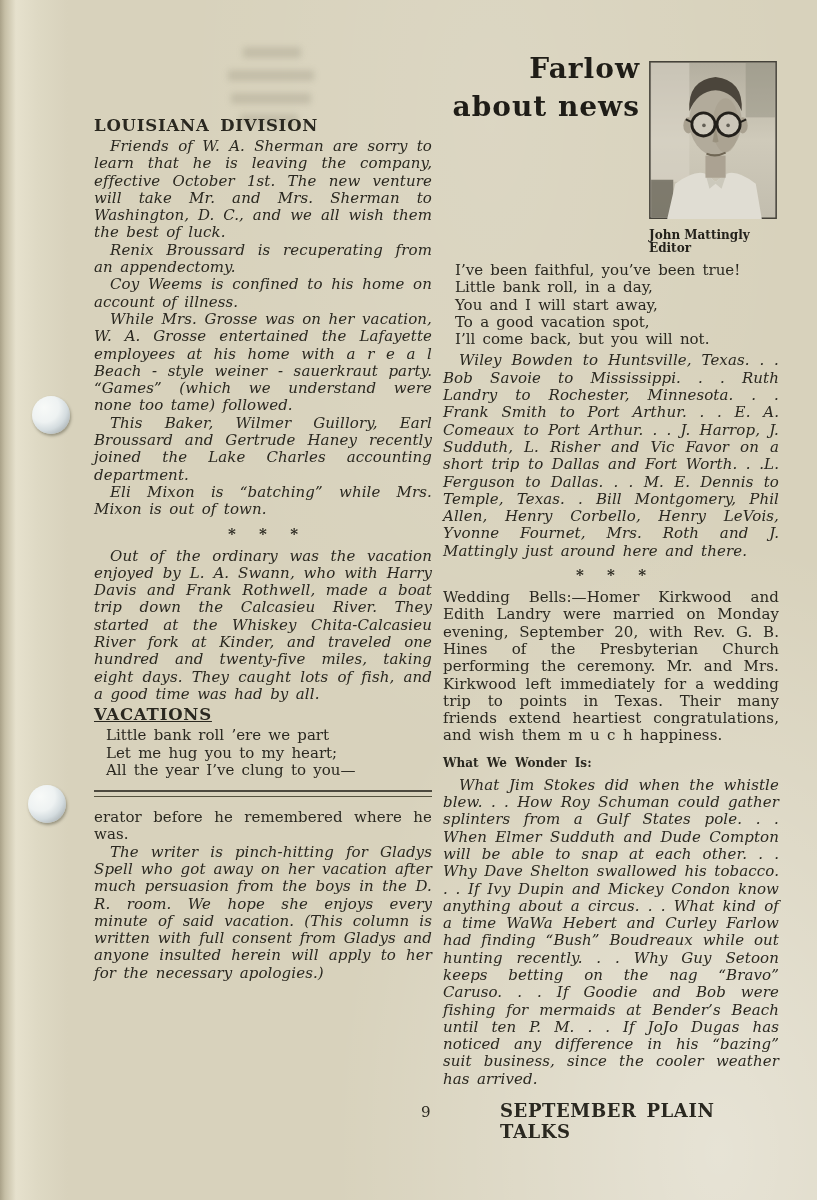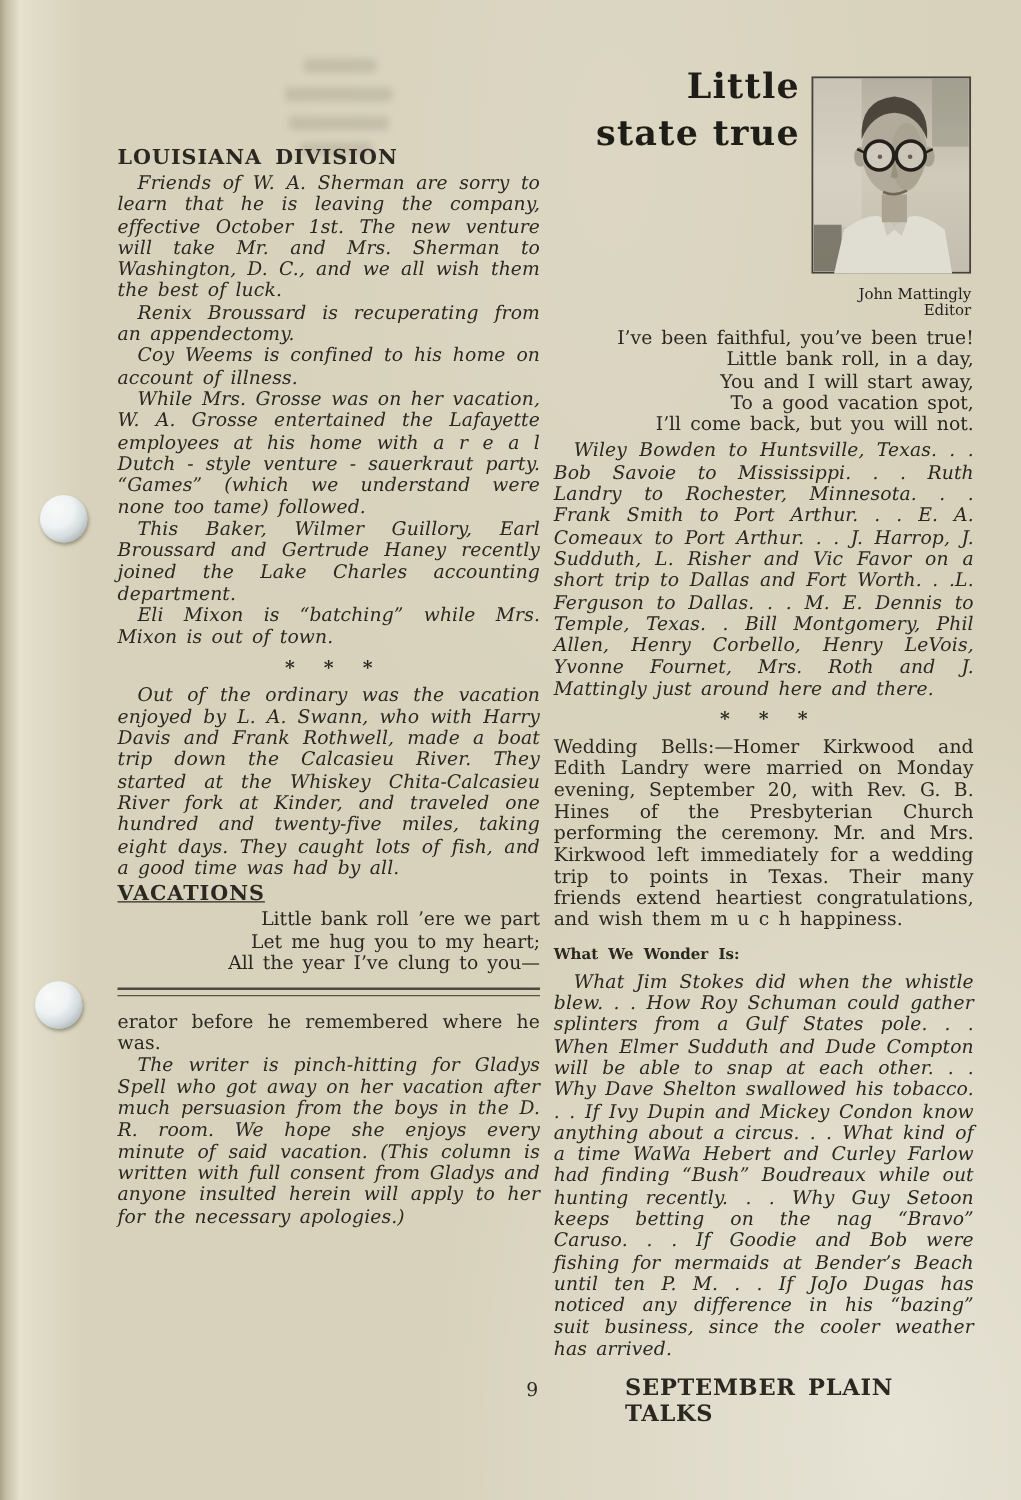--- a/index.html
+++ b/index.html
@@ -14,28 +14,28 @@
   }
   
   .col{position:absolute;}
   .col-left{left:94px;top:116px;width:338px;}
   .col-right{left:443px;top:262px;width:336px;}
   p.body{margin:0;text-align:justify;font-size:15px;line-height:17.3px;word-spacing:2.5px;letter-spacing:0.1px;}
   p.indent{text-indent:16px;font-style:italic;}
   h2.sect{margin:0 0 3px 0;font-size:16.5px;line-height:19px;font-weight:bold;letter-spacing:0.8px;word-spacing:4px;}
   h3.sub{margin:9px 0 5px 0;font-size:12px;line-height:18px;font-weight:bold;word-spacing:4px;}
   .sep{margin:6px 0 5px 0;text-align:center;font-size:15px;font-weight:bold;letter-spacing:9px;text-indent:9px;}
-  .poem-line{margin:0 0 0 12px;font-size:15px;line-height:17.3px;word-spacing:2.5px;text-align:right;}
+  .poem-line{margin:0 0 0 12px;font-size:15px;line-height:17.3px;word-spacing:2.5px;}
   .divider{margin:11px 0 12px 0;height:4px;border-top:2px solid #4c493e;border-bottom:1px solid #55523f;}
   
   .masthead{position:absolute;left:440px;top:50px;width:200px;text-align:right;
     font-weight:bold;font-size:28px;line-height:38px;letter-spacing:1px;color:#1f1d17;}
   .photo{position:absolute;left:649px;top:61px;width:128px;height:158px;}
-  .caption{position:absolute;left:649px;top:229px;width:128px;text-align:right;
-    font-weight:normal;font-size:12px;line-height:13px;color:#23211b;}
+  .caption{position:absolute;left:649px;top:229px;width:128px;text-align:left;
+    font-weight:bold;font-size:12px;line-height:13px;color:#23211b;}
   
   .page-number{position:absolute;left:421px;top:1103px;font-size:15px;}
   .footer-title{position:absolute;left:500px;top:1100px;width:274px;text-align:left;
     font-weight:bold;font-size:18px;letter-spacing:0.6px;word-spacing:3px;}
   
   .hole{position:absolute;width:38px;height:38px;border-radius:50%;
     background:radial-gradient(circle at 32% 30%,#f8faf8 0%,#eef2f2 40%,#d4dcdf 62%,#a6aeb1 86%,#757b7d 100%);
     box-shadow:1px 2px 3px rgba(70,68,52,0.45);}
   .hole1{left:32px;top:396px;}
   .hole2{left:28px;top:785px;}
@@ -54,22 +54,22 @@
 
   <div class="hole hole1"></div>
   <div class="hole hole2"></div>
 
   <div class="ghost g1"></div>
   <div class="ghost g2"></div>
   <div class="ghost g3"></div>
   <div class="ghost g4"></div>
 
   <div class="masthead">
-    <div>Little</div>
-    <div>state true</div>
+    <div>Farlow</div>
+    <div>about news</div>
   </div>
 
   <div class="photo">
     <svg width="128" height="158" viewBox="0 0 127 157" xmlns="http://www.w3.org/2000/svg">
       <defs>
         <linearGradient id="pbg" x1="0" y1="0" x2="0" y2="1">
           <stop offset="0" stop-color="#b3ae9f"></stop>
           <stop offset="0.5" stop-color="#cfcaba"></stop>
           <stop offset="1" stop-color="#c2bdae"></stop>
         </linearGradient>
@@ -101,21 +101,21 @@
   <div class="caption">
     <div>John Mattingly</div>
     <div>Editor</div>
   </div>
 
   <div class="col col-left">
     <h2 class="sect">LOUISIANA DIVISION</h2>
     <p class="body indent">Friends of W. A. Sherman are sorry to learn that he is leaving the company, effective October 1st. The new venture will take Mr. and Mrs. Sherman to Washington, D. C., and we all wish them the best of luck.</p>
     <p class="body indent">Renix Broussard is recuperating from an appendectomy.</p>
     <p class="body indent">Coy Weems is confined to his home on account of illness.</p>
-    <p class="body indent">While Mrs. Grosse was on her vacation, W. A. Grosse entertained the Lafayette employees at his home with a r e a l Dutch - style venture - sauerkraut party. “Games” (which we understand were none too tame) followed.</p>
+    <p class="body indent">While Mrs. Grosse was on her vacation, W. A. Grosse entertained the Lafayette employees at his home with a r e a l Beach - style weiner - sauerkraut party. “Games” (which we understand were none too tame) followed.</p>
     <p class="body indent">This Baker, Wilmer Guillory, Earl Broussard and Gertrude Haney recently joined the Lake Charles accounting department.</p>
     <p class="body indent">Eli Mixon is “batching” while Mrs. Mixon is out of town.</p>
     <div class="sep">* * *</div>
     <p class="body indent">Out of the ordinary was the vacation enjoyed by L. A. Swann, who with Harry Davis and Frank Rothwell, made a boat trip down the Calcasieu River. They started at the Whiskey Chita-Calcasieu River fork at Kinder, and traveled one hundred and twenty-five miles, taking eight days. They caught lots of fish, and a good time was had by all.</p>
     <h2 class="sect" style="margin-top:2px;text-decoration:underline;">VACATIONS</h2>
     <div class="poem-line">Little bank roll ’ere we part</div>
     <div class="poem-line">Let me hug you to my heart;</div>
     <div class="poem-line">All the year I’ve clung to you—</div>
     <div class="divider"></div>
     <p class="body">erator before he remembered where he was.</p>

